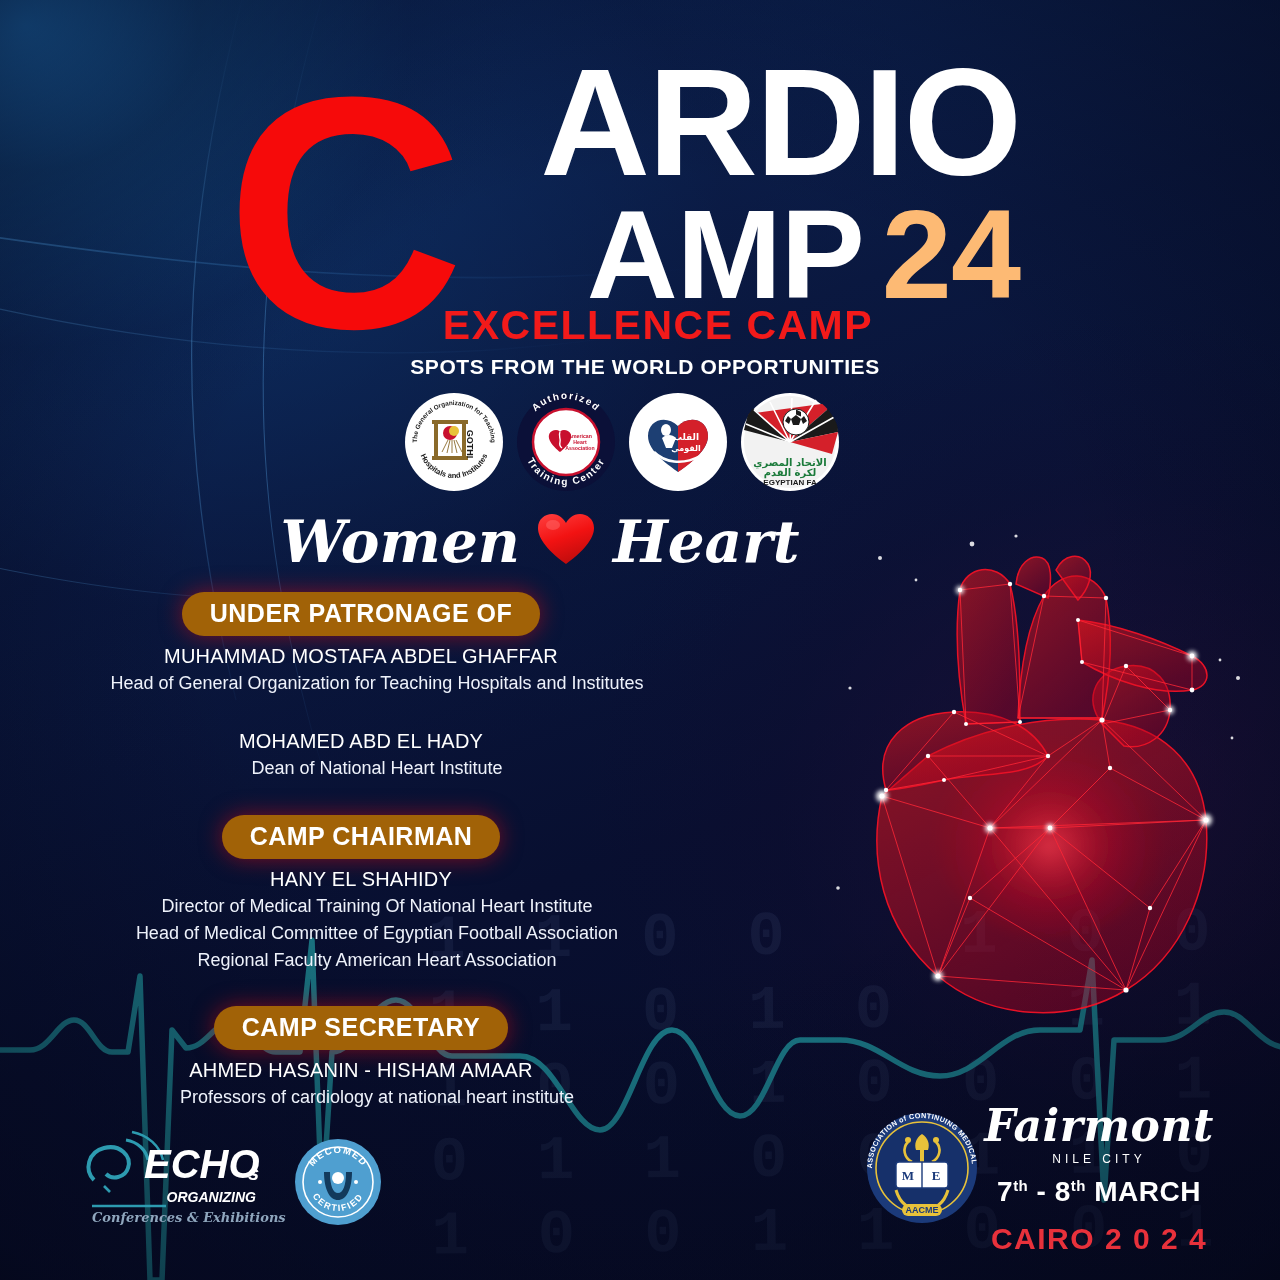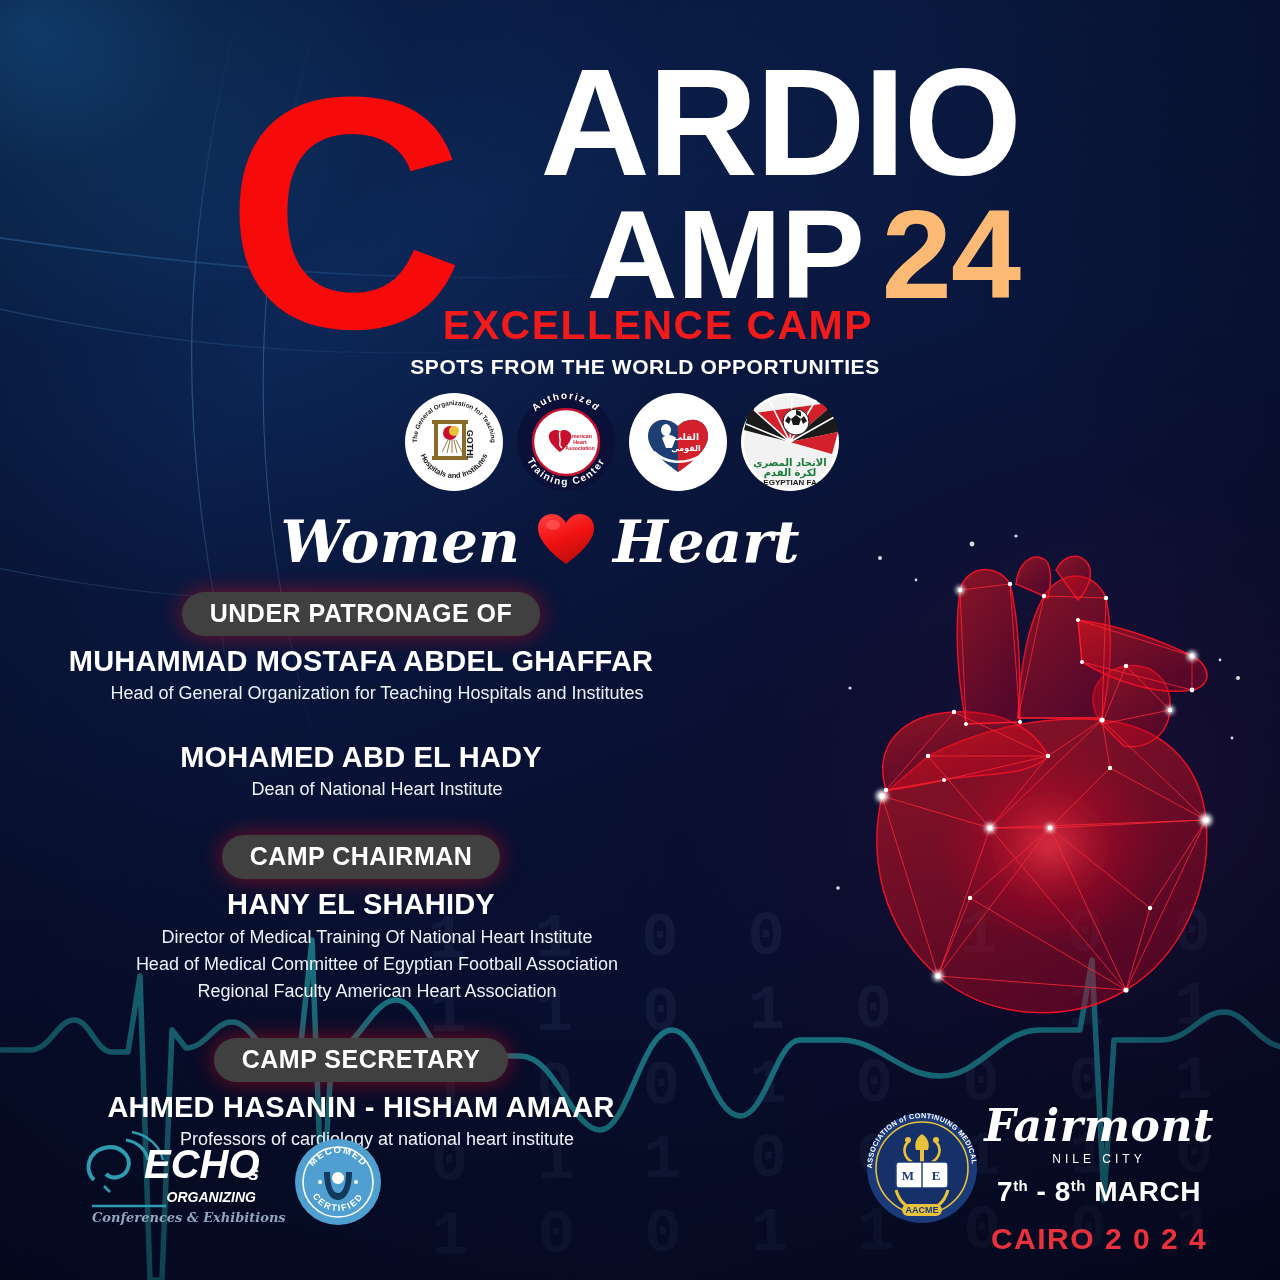--- a/index.html
+++ b/index.html
@@ -107,29 +107,29 @@
     font-size:58px; color:#ffffff;
     vertical-align:middle;
   }
   .wh-heart { display:inline-block; vertical-align:middle; margin:0 14px; }
 
   
   .people { position:absolute; left:0; top:592px; width:722px; text-align:center; }
 
   .pill {
     display:inline-block;
-    background:#404040;
+    background:#a16207;
     color:#ffffff;
     font-size:25px; font-weight:700; letter-spacing:0.5px;
     padding:7px 28px 8px;
     border-radius:22px;
     box-shadow:0 0 22px rgba(238,10,18,0.5);
   }
   .person-name {
-    font-size:29px; font-weight:700; color:#ffffff;
+    font-size:20px; font-weight:400; color:#ffffff;
     margin-top:9px; letter-spacing:0.2px; line-height:1.15;
   }
   .person-role {
     font-size:18px; font-weight:400; color:#eef2fb;
     margin-top:3px; line-height:1.35;padding-left:32px;
   }
   .sec-gap-lg { height:34px; }
   .sec-gap-md { height:26px; }
 
   

